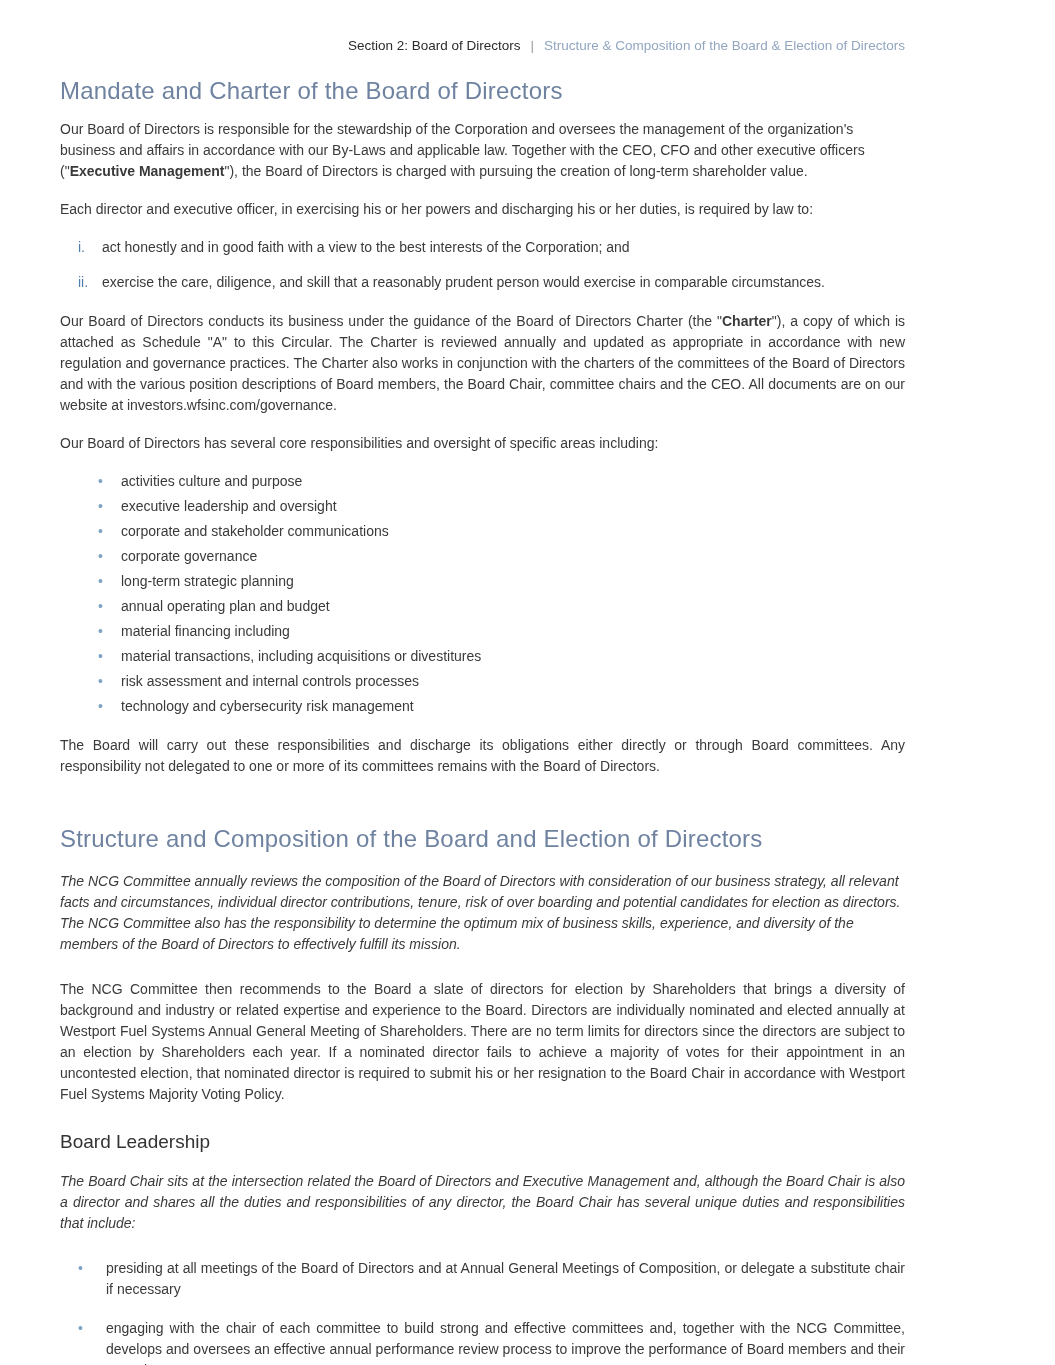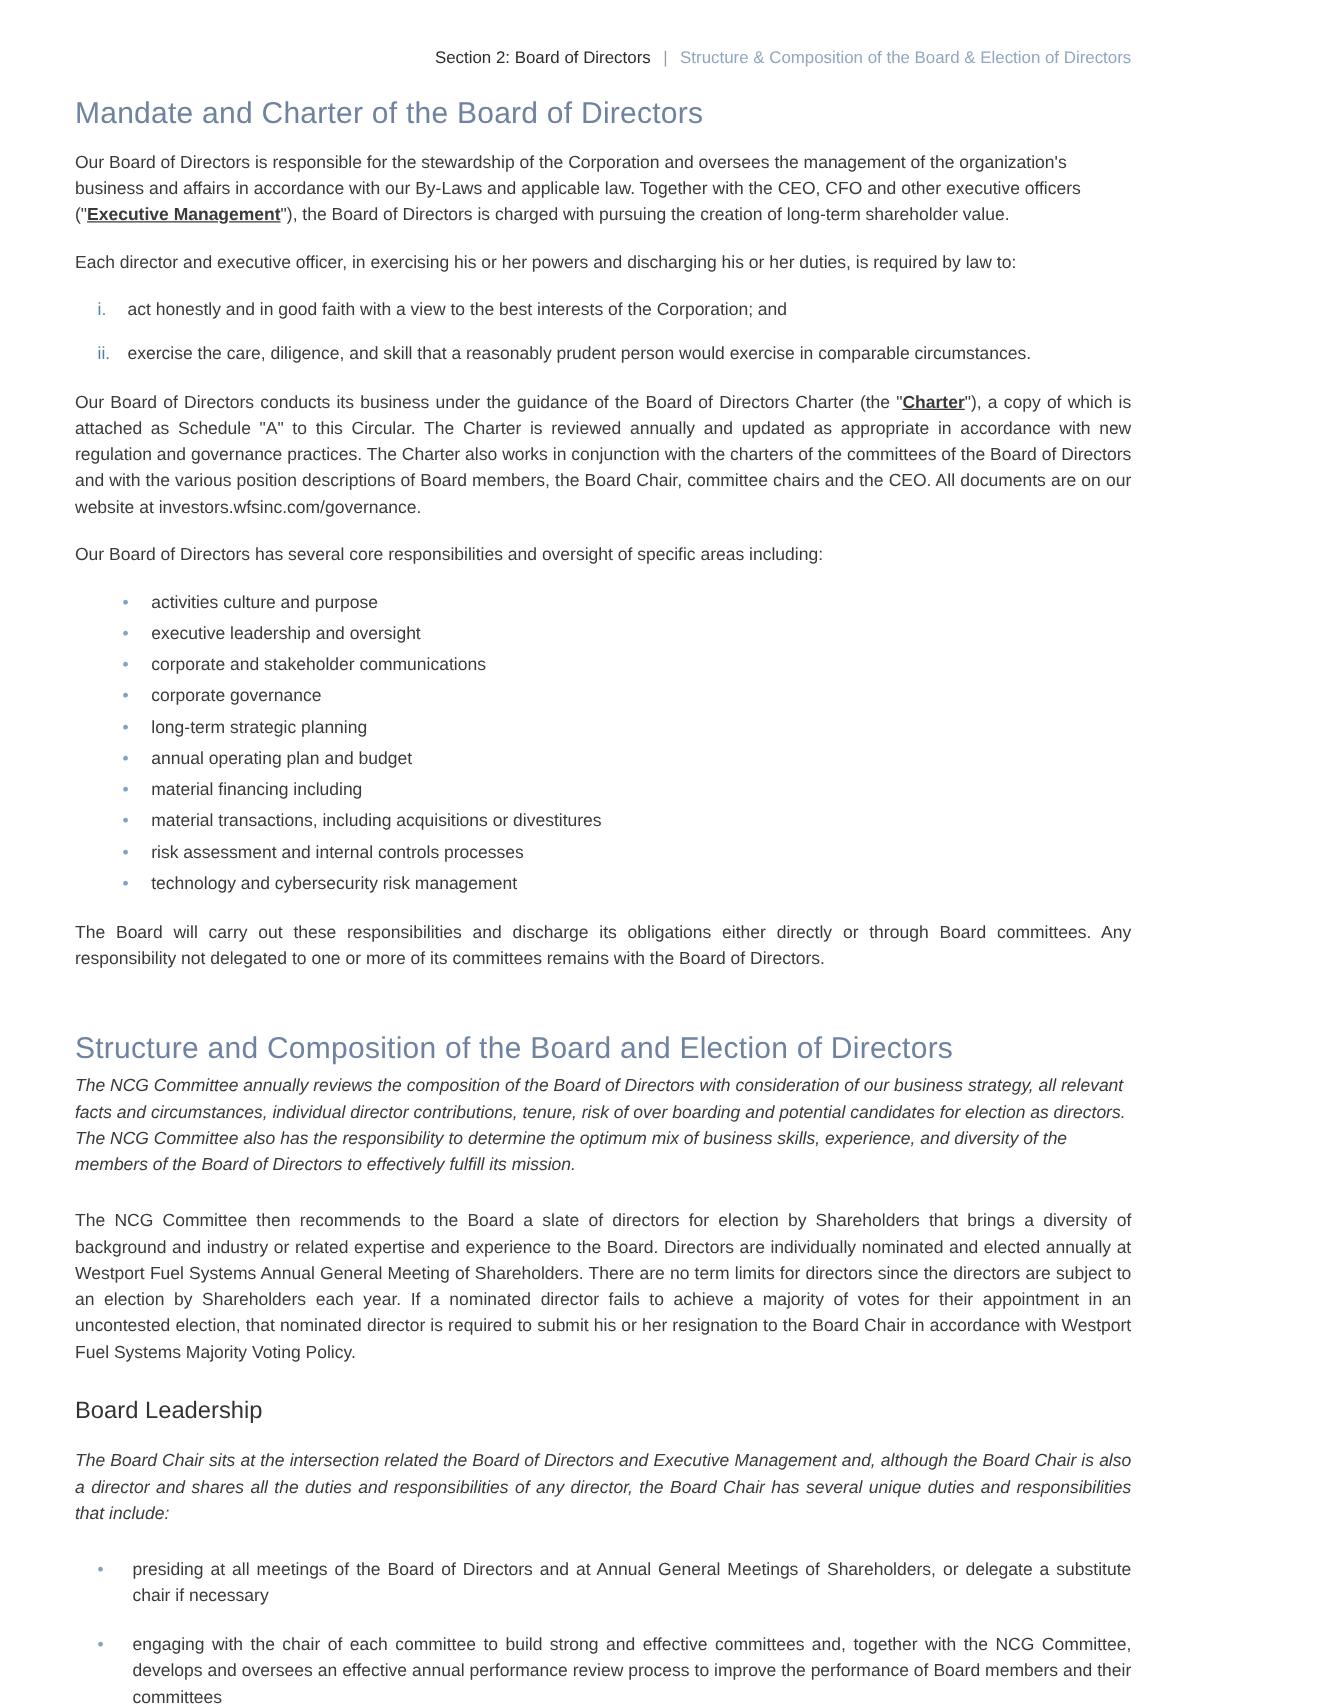--- a/index.html
+++ b/index.html
@@ -35,21 +35,21 @@
   .hdr-dark{color:var(--header_dark);}
   .hdr-sep{color:#9a9a9a;margin:0 10px;}
   .hdr-light{color:var(--header_subtle);}
   h1.section-title{
     font-size:24px;
     font-weight:400;
     color:var(--heading_accent);
     margin-bottom:14px;
     letter-spacing:.2px;
   }
-  h1.section-title.tight{margin-bottom:5px;}
+  h1.section-title.tight{margin-bottom:18px;}
   .sp-before-structure{margin-top:48px;}
   h2.sub-title{
     font-size:19px;
     font-weight:400;
     color:var(--subheading_dark);
     margin-top:26px;
     margin-bottom:18px;
   }
   p.body{
     font-size:14px;
@@ -97,21 +97,21 @@
     position:absolute;
     left:47px;
     right:47px;
     bottom:26px;
     font-size:15px;
     color:var(--body_text);
     white-space:nowrap;
   }
   .f-sep{color:#8a8a8a;margin:0 8px;}
   .f-accent{color:var(--footer_accent);margin-left:5px;}
-  strong{font-weight:700;text-decoration:underline;}
+  strong{font-weight:700;}
 </style>
 </head>
 <body>
 
 <div class="page">
 
   <header class="page-header">
     <span class="hdr-dark">Section 2: Board of Directors</span><span class="hdr-sep">|</span><span class="hdr-light">Structure &amp; Composition of the Board &amp; Election of Directors</span>
   </header>
 
@@ -187,21 +187,21 @@
 
   <p class="body just">The NCG Committee then recommends to the Board a slate of directors for election by Shareholders that brings a diversity of background and industry or related expertise and experience to the Board. Directors are individually nominated and elected annually at Westport Fuel Systems Annual General Meeting of Shareholders. There are no term limits for directors since the directors are subject to an election by Shareholders each year. If a nominated director fails to achieve a majority of votes for their appointment in an uncontested election, that nominated director is required to submit his or her resignation to the Board Chair in accordance with Westport Fuel Systems Majority Voting Policy.</p>
 
   <h2 class="sub-title">Board Leadership</h2>
 
   <p class="body just gap-lg">The Board Chair sits at the intersection related the Board of Directors and Executive Management and, although the Board Chair is also a director and shares all the duties and responsibilities of any director, the Board Chair has several unique duties and responsibilities that include:</p>
 
   <ul class="dots wide">
     <li>
         <span class="bullet">•</span>
-        <span class="li-text">presiding at all meetings of the Board of Directors and at Annual General Meetings of Shareholders, or delegate a substitute chair if necessary</span>
+        <span class="li-text">presiding at all meetings of the Board of Directors and at Annual General Meetings of Composition, or delegate a substitute chair if necessary</span>
       </li>
     <li>
         <span class="bullet">•</span>
         <span class="li-text">engaging with the chair of each committee to build strong and effective committees and, together with the NCG Committee, develops and oversees an effective annual performance review process to improve the performance of Board members and their committees</span>
       </li>
   </ul>
 
   <footer class="page-footer">
     <span>23</span><span class="f-sep">|</span><span>WESTPORT FUEL SYSTEMS INC.</span><span class="f-accent">2025 MANAGEMENT INFORMATION CIRCULAR</span>
   </footer>

